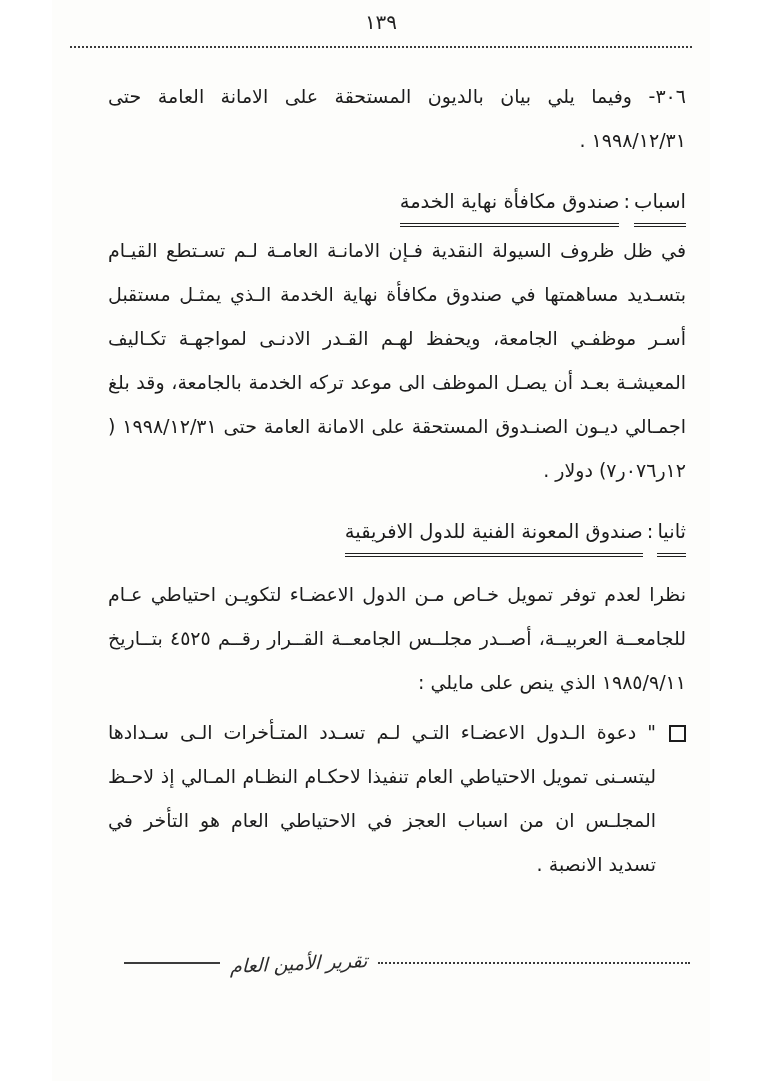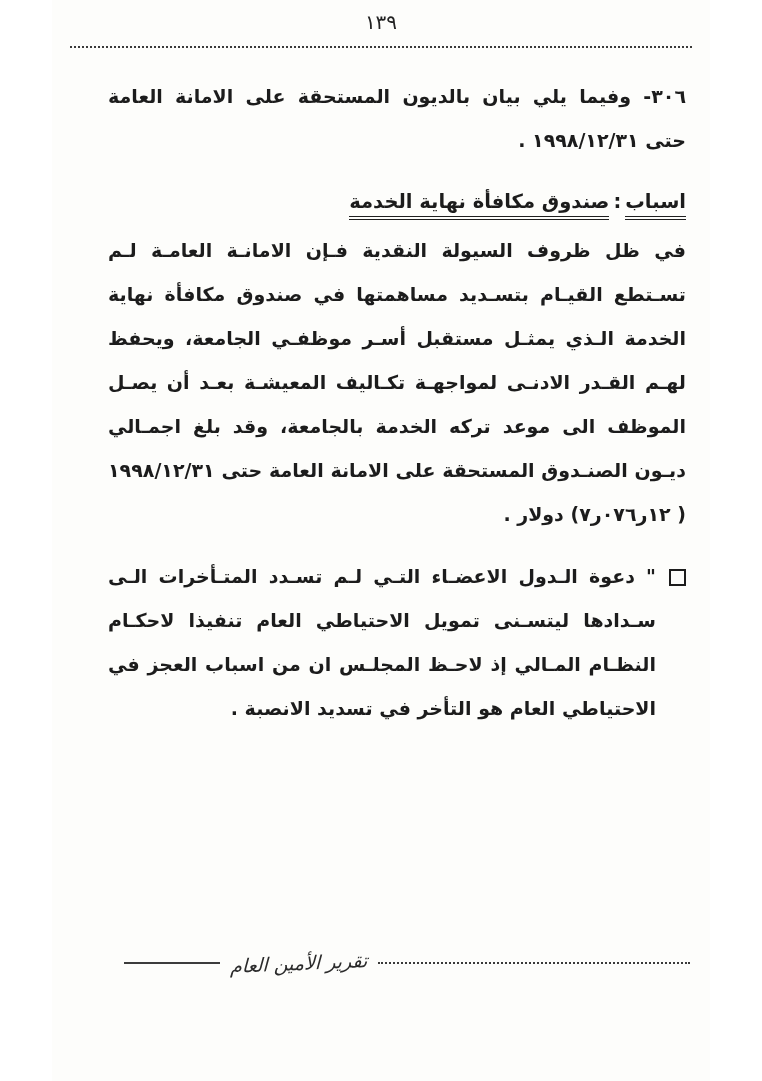--- a/index.html
+++ b/index.html
@@ -24,36 +24,35 @@
   }
   .top-rule {
     margin: 2px 18px 0 18px;
     border-top: 2px dotted #3a3a3a;
     height: 0;
   }
   .content {
     padding: 26px 24px 0 56px;
     font-size: 19px;
     line-height: 44px;
-    font-weight: bold;
   }
   .para {
     text-align: justify;
     margin: 0 0 4px 0;
   }
   .intro { margin-bottom: 14px; }
   .section { margin-top: 18px; }
   .section-heading {
     font-size: 19.5px;
     margin-bottom: 4px;
     white-space: nowrap;
   }
   .u-double {
     border-bottom: 4px double #1f1f1f;
-    padding-bottom: 3px;
+    padding-bottom: 10px;
   }
   .heading-colon { padding: 0 4px; }
   .bullets { margin-top: 6px; }
   .bullet-item {
     display: flex;
     align-items: flex-start;
     margin-top: 4px;
   }
   .bullet-square {
     flex: 0 0 auto;
@@ -113,23 +112,27 @@
     <p class="para intro">٣٠٦- وفيما يلي بيان بالديون المستحقة على الامانة العامة حتى ١٩٩٨/١٢/٣١ .</p>
 
     <div class="section">
       <div class="section-heading">
         <span class="u-double">اسباب</span><span class="heading-colon">:</span><span class="u-double">صندوق مكافأة نهاية الخدمة</span>
       </div>
       <p class="para">في ظل ظروف السيولة النقدية  فـإن الامانـة العامـة لـم تسـتطع القيـام بتسـديد مساهمتها في صندوق مكافأة نهاية الخدمة الـذي يمثـل مستقبل أسـر موظفـي الجامعة، ويحفظ لهـم القـدر الادنـى لمواجهـة تكـاليف المعيشـة بعـد أن يصـل الموظف الى موعد تركه الخدمة بالجامعة، وقد بلغ اجمـالي ديـون الصنـدوق المستحقة على الامانة العامة حتى ١٩٩٨/١٢/٣١ ( ١٢ر٠٧٦ر٧) دولار .</p>
     </div>
 
     <div class="section">
+      <div class="section-heading">
+        <span class="u-double">ثانيا</span><span class="heading-colon">:</span><span class="u-double">صندوق المعونة الفنية للدول الافريقية</span>
+      </div>
     </div>
 
     <div class="section">
+      <p class="para">نظرا لعدم  توفر تمويل خـاص مـن الدول الاعضـاء لتكويـن احتياطي عـام للجامعــة العربيــة، أصــدر مجلــس الجامعــة القــرار رقــم ٤٥٢٥ بتــاريخ ١٩٨٥/٩/١١ الذي ينص على مايلي :</p>
 
       <div class="bullets">
         <div class="bullet-item">
           <span class="bullet-square"></span>
           <span class="bullet-text">" دعوة الـدول الاعضـاء التـي لـم تسـدد المتـأخرات الـى سـدادها ليتسـنى تمويل الاحتياطي العام تنفيذا لاحكـام النظـام المـالي إذ لاحـظ المجلـس ان من اسباب العجز في الاحتياطي العام هو التأخر في تسديد الانصبة .</span>
         </div>
       </div>
     </div>
 
   </div>

